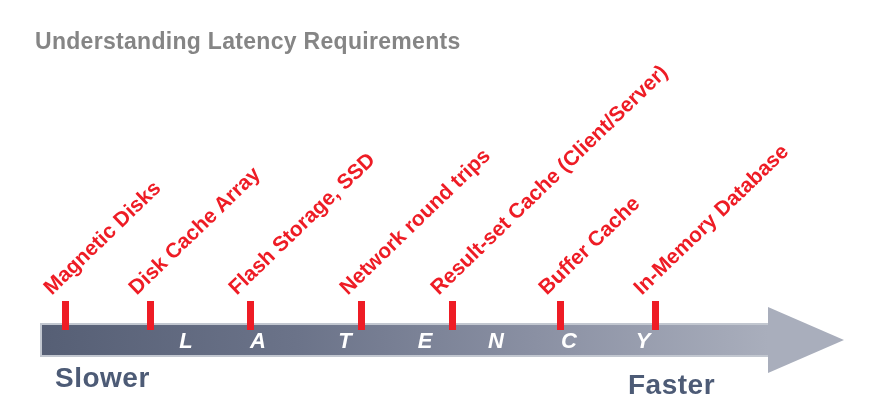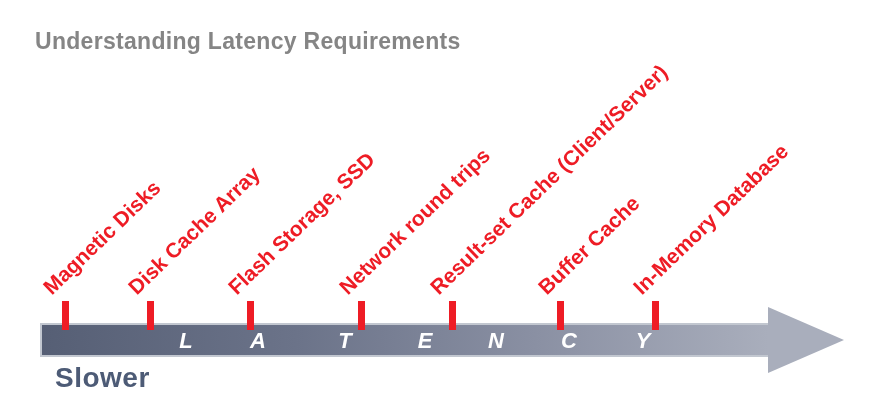--- a/index.html
+++ b/index.html
@@ -139,14 +139,15 @@
 
   <span class="latency-letter lt-0">L</span>
   <span class="latency-letter lt-1">A</span>
   <span class="latency-letter lt-2">T</span>
   <span class="latency-letter lt-3">E</span>
   <span class="latency-letter lt-4">N</span>
   <span class="latency-letter lt-5">C</span>
   <span class="latency-letter lt-6">Y</span>
 
   <div class="end-label end-slower">Slower</div>
+  <div class="end-label end-faster">Faster</div>
 
 </div>
 
 </body></html>

